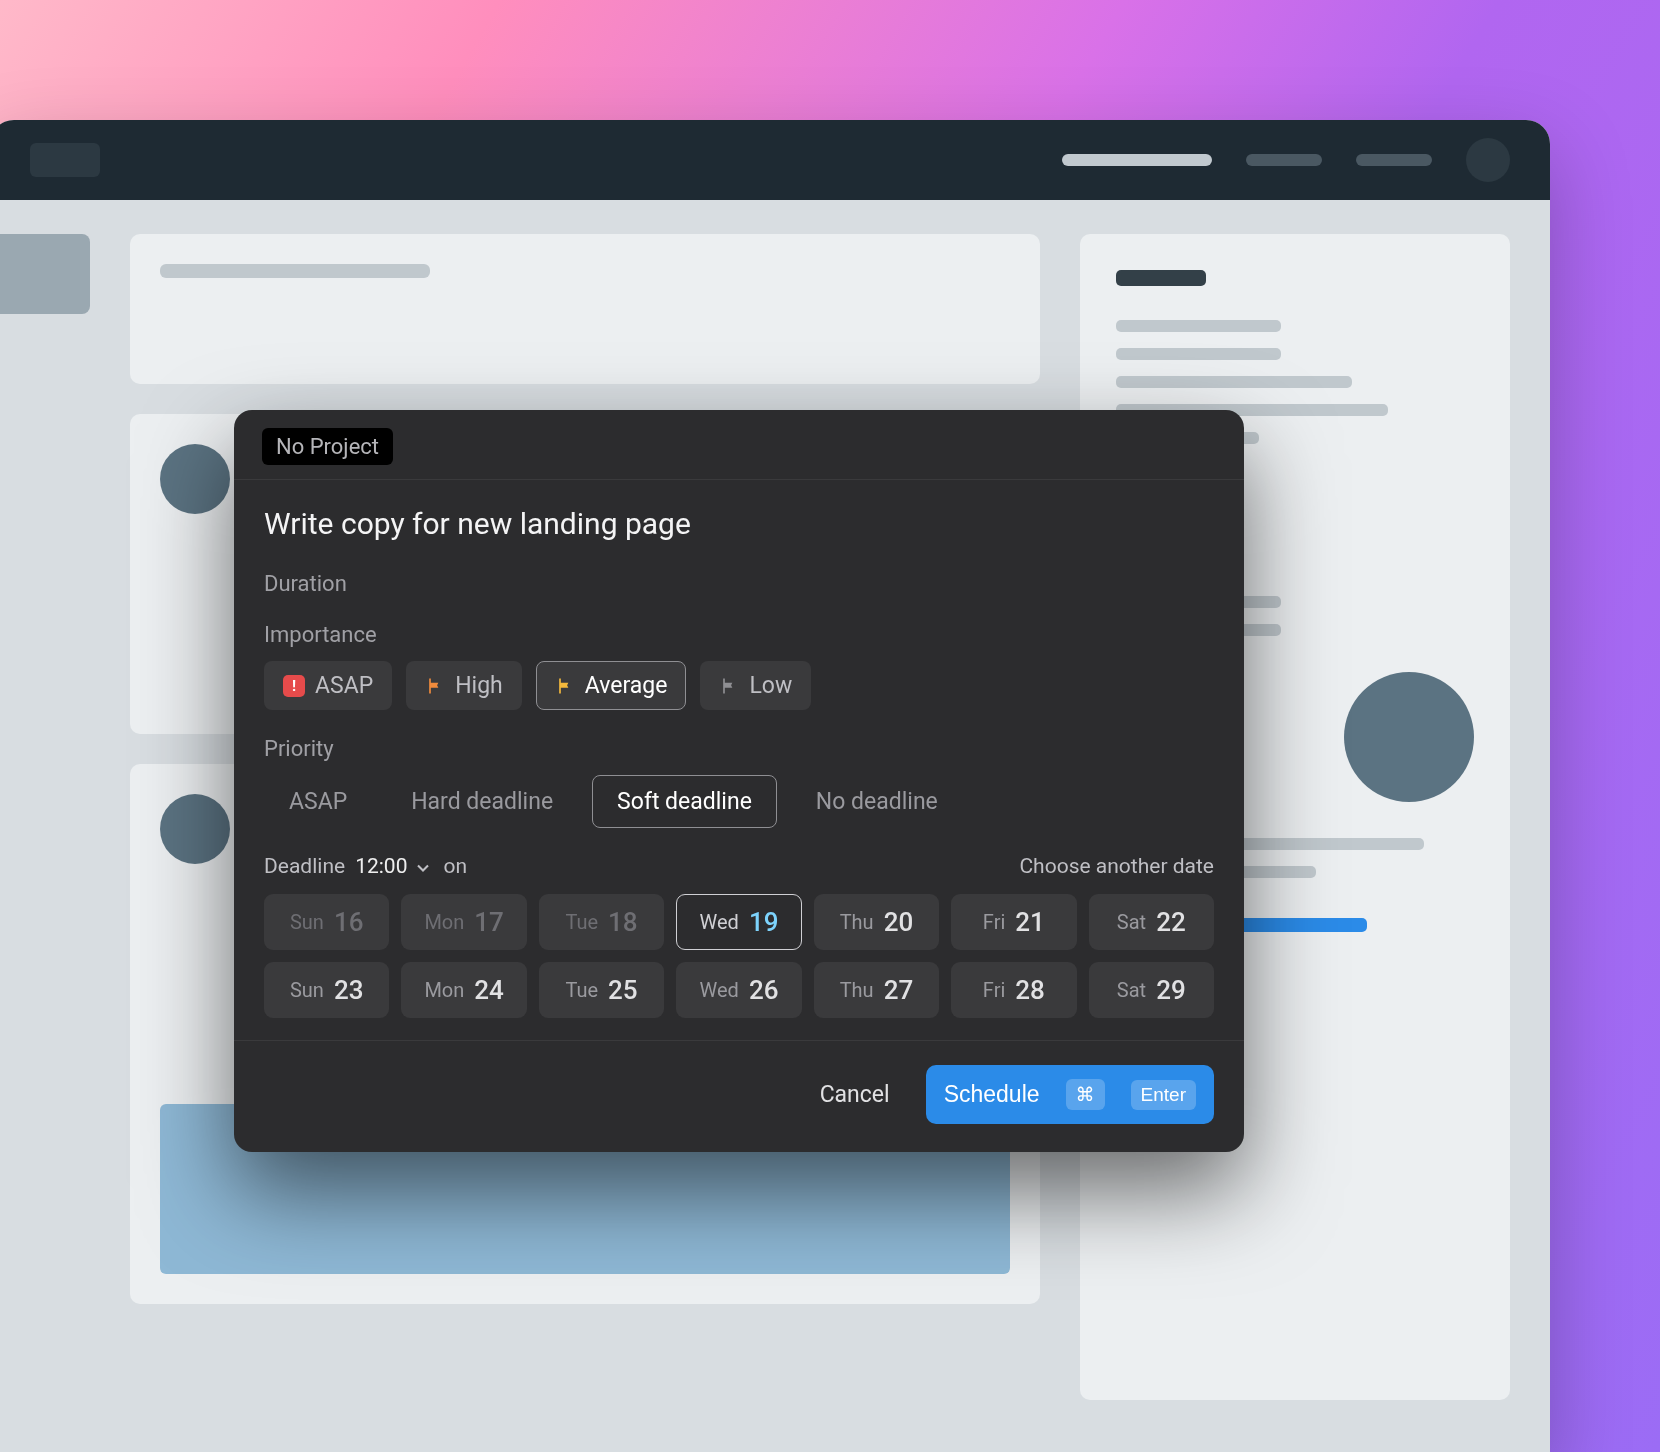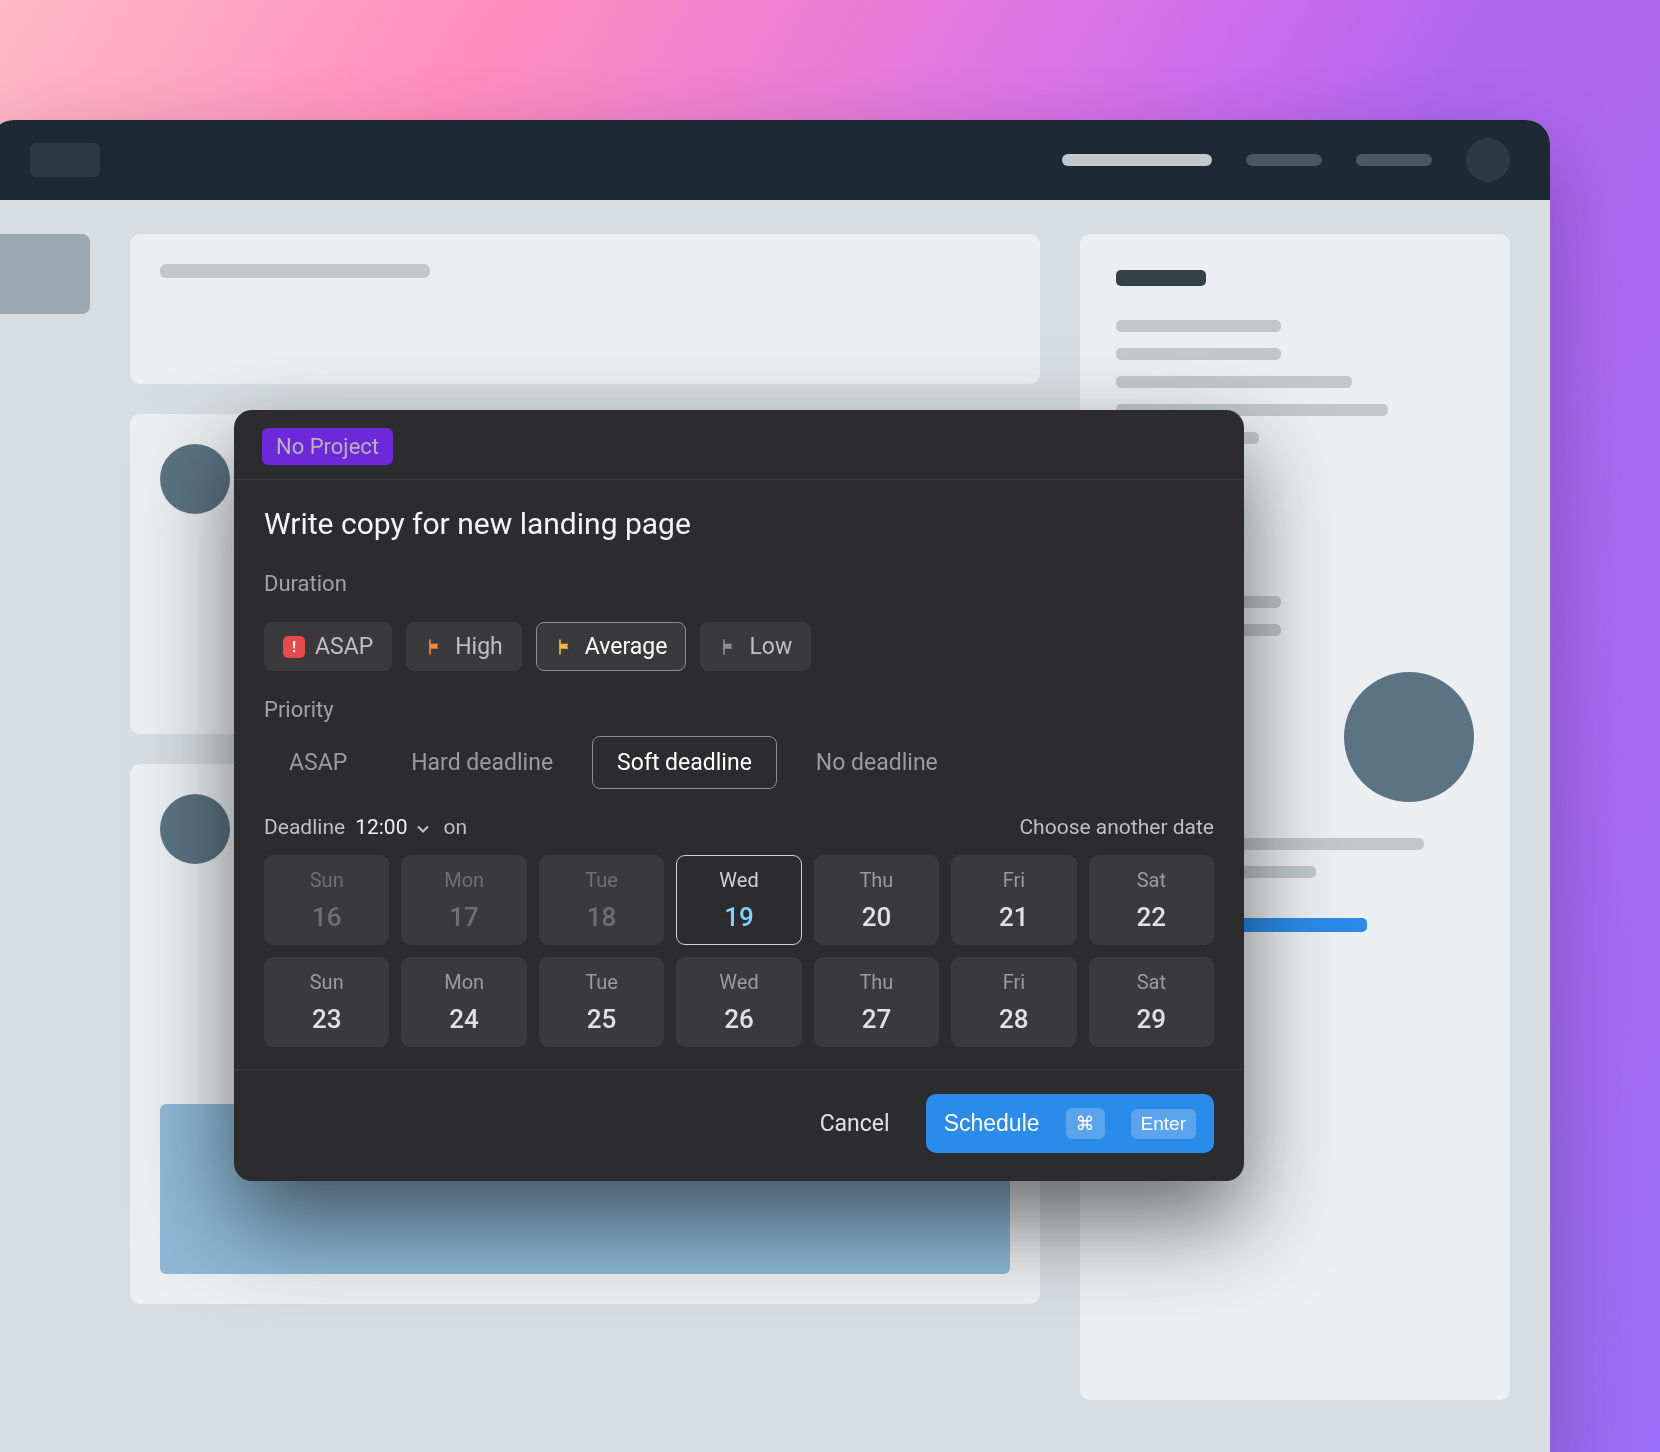--- a/index.html
+++ b/index.html
@@ -71,21 +71,21 @@
     color: #e6e6e8;
     font-size: 24px;
     overflow: hidden;
   }
   .project-row {
     padding: 18px 28px 14px;
     border-bottom: 1px solid #3a3a3c;
   }
   .project-chip {
     display: inline-block;
-    background: #6d28d9;
+    background: #000000;
     color: #b5b5b9;
     border-radius: 6px;
     padding: 6px 14px;
     font-size: 22px;
   }
   .modal-content { padding: 26px 30px 8px; }
   .task-title { font-size: 30px; font-weight: 400; color: #f4f4f5; margin-bottom: 30px; }
   .field-label { color: #a0a0a5; font-size: 22px; margin-bottom: 14px; display:block; }
   .duration-input {
     width: 470px;
@@ -141,21 +141,20 @@
   .day-cell {
     background:#3a3a3c;
     border-radius: 9px;
     padding: 12px 0;
     display:flex;
     align-items:center;
     justify-content:center;
     gap: 10px;
     cursor:pointer;
     border: 1.5px solid transparent;
-    flex-direction: column;
   }
   .day-cell .dow { color:#9a9a9f; font-size:20px; }
   .day-cell .num { color:#e1e1e3; font-size:26px; font-weight:500; }
   .day-cell.past .dow, .day-cell.past .num { color:#6e6e73; }
   .day-cell.selected { background:#2c2c2e; border-color:#d0d0d4; }
   .day-cell.selected .dow { color:#d0d0d4; }
   .day-cell.selected .num { color:#7dd3fc; }
 
   .modal-footer {
     border-top: 1px solid #3a3a3c;
@@ -255,20 +254,21 @@
     </div>
 
     <div class="modal-content">
       <div class="task-title">Write copy for new landing page</div>
 
       <div class="section-gap">
         <label class="field-label">Duration</label>
       </div>
 
       <div class="section-gap">
+        <label class="field-label">Importance</label>
         <div class="chip-row" id="importance-row">
             <div class="imp-chip">
               <span class="asap-badge">!</span>
               <span>ASAP</span>
             </div>
             <div class="imp-chip">
               <svg viewBox="0 0 24 24" width="20" height="20" fill="#f08b3c">
                 <path d="M5 3v18h2v-7h9l-1.5-3L16 8H7V3H5z"></path>
               </svg>
               <span>High</span>

